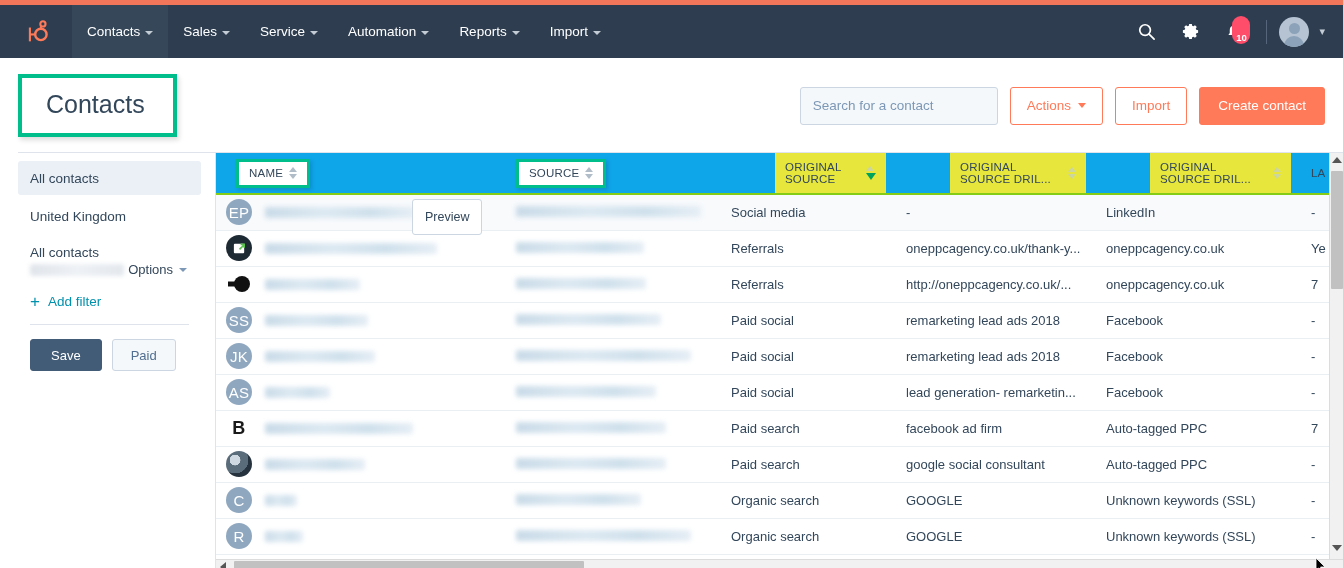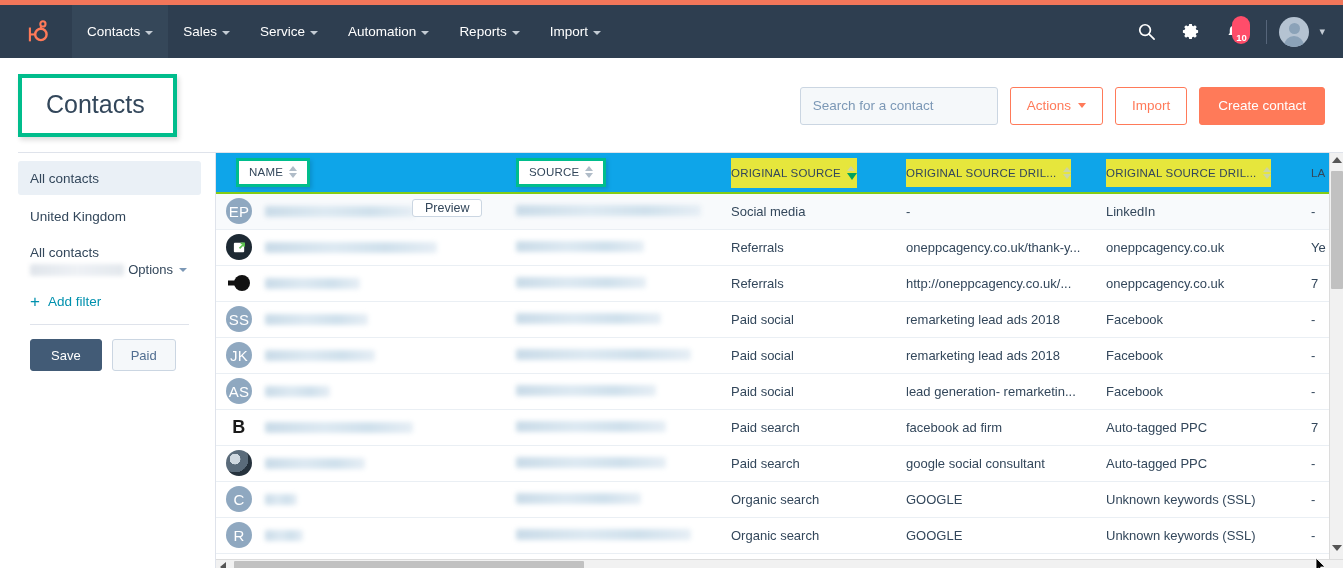--- a/index.html
+++ b/index.html
@@ -170,21 +170,21 @@
     font-size: 11.5px; color: #33475b; font-weight: 400;
     text-align: left; padding: 0 10px; vertical-align: middle;
     letter-spacing: 0.2px; position: relative;
   }
   .th-inner { display: inline-flex; align-items: center; gap: 6px; cursor: pointer; }
   .th-inner.boxed {
     border: 3px solid #00bd8c; background: #fff;
     padding: 5px 10px 6px 10px;
     box-shadow: 2px 2px 4px rgba(0,0,0,0.13);
   }
-  .th-inner.yellow { background: #e6e63c; padding: 8px 0; }
+  .th-inner.yellow { background: #e6e63c; padding: 8px 10px; margin-left: 44px; }
   .sort-arrows { display: inline-flex; flex-direction: column; gap: 2px; line-height: 0; }
   .arr-up {
     width: 0; height: 0; border-left: 4px solid transparent;
     border-right: 4px solid transparent; border-bottom: 5px solid #b0bcc8;
   }
   .arr-dn {
     width: 0; height: 0; border-left: 4px solid transparent;
     border-right: 4px solid transparent; border-top: 5px solid #b0bcc8;
   }
   .arr-up.faint { border-bottom-color: #cdd6a0; }
@@ -209,21 +209,21 @@
   .avatar.photo {
     background: radial-gradient(circle at 35% 35%, #cfd8e0 0 22%, #5a6b7a 23% 55%, #26323d 56% 100%);
   }
   .blur-text {
     height: 11px; border-radius: 2px;
     background: linear-gradient(90deg,#c9dbe8 0%,#dde9f2 40%,#cfe0ec 70%,#e6eef5 100%);
     filter: blur(2.6px);
   }
   .preview-btn {
     position: absolute; border: 1px solid #cbd6e2; background: #fff;
-    border-radius: 3px; height: 18px; padding: 0 12px;
+    border-radius: 3px; height: 36px; padding: 0 12px;
     font-size: 12.5px; color: #33475b;
     display: flex; align-items: center; cursor: pointer; z-index: 4;
   }
   
   #v-scroll {
     position: absolute; right: 0; top: 0; width: 14px; height: 100%;
     background: #f1f1f1; border-left: 1px solid #dcdcdc; z-index: 6;
   }
   #v-thumb { position: absolute; top: 18px; left: 1px; width: 12px; height: 118px; background: #c1c1c1; border-radius: 1px; }
   .sb-arrow { position: absolute; left: 2px; width: 0; height: 0; border-left: 5px solid transparent; border-right: 5px solid transparent; }

